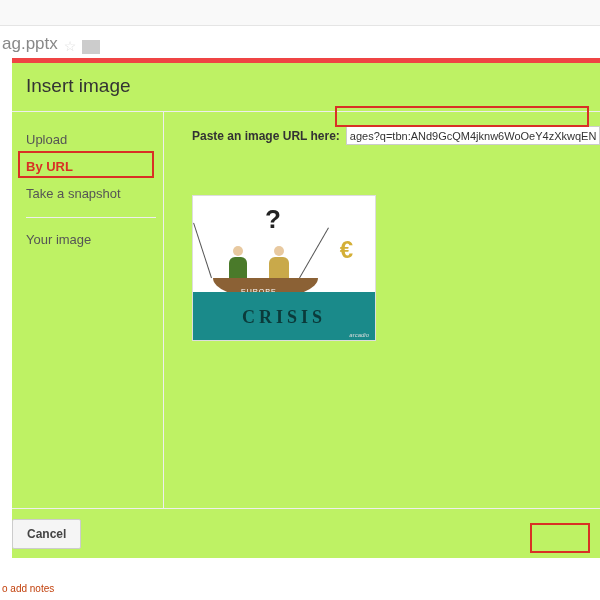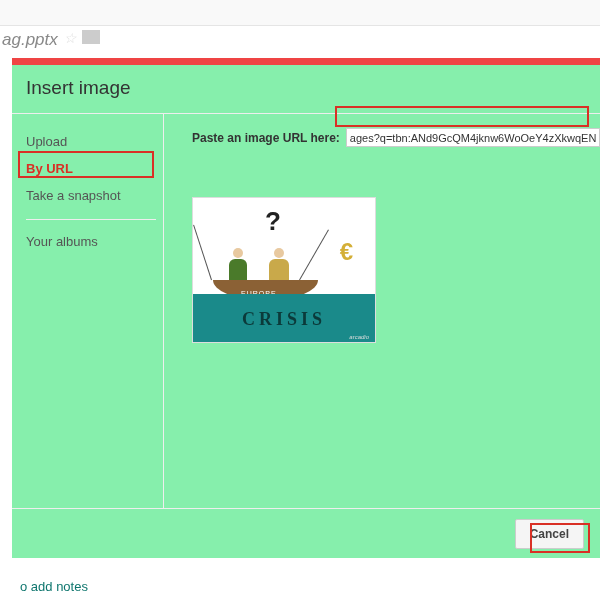--- a/index.html
+++ b/index.html
@@ -1,27 +1,27 @@
 <!DOCTYPE html>
 <html><head>
   <meta charset="utf-8">
   <style>
     * { margin: 0; padding: 0; box-sizing: border-box; }
     body { font-family: Arial, sans-serif; background: #fff; width: 600px; height: 600px; overflow: hidden; position: relative; }
     
     .top-bar { height: 26px; background: #f9f9f9; border-bottom: 1px solid #e5e5e5; }
     
-    .file-bar { height: 28px; padding: 4px 0 0 2px; display: flex; align-items: flex-start; gap: 6px; font-style: italic; }
+    .file-bar { height: 28px; padding: 4px 0 0 2px; display: flex; align-items: flex-end; gap: 6px; }
     .file-name { font-size: 17px; color: #888; }
     .star-icon { color: #ddd; font-size: 14px; }
     .folder-icon { width: 18px; height: 14px; background: #ccc; display: inline-block; }
     
     .dialog {
       position: absolute; top: 58px; left: 12px; right: 0;
-      background: #86efac; border-top: 7px solid #ef4444;
+      background: #bef264; border-top: 5px solid #ef4444;
       height: 500px; display: flex; flex-direction: column;
     }
     .dialog-title { font-size: 19px; color: #333; padding: 12px 14px 14px; }
     .dialog-body { display: flex; flex: 1; border-top: 1px solid #eee; overflow: hidden; }
     
     .sidebar { width: 152px; padding: 14px 8px 0 14px; border-right: 1px solid #eee; }
     .sidebar-item { font-size: 13px; color: #555; padding: 6px 0; cursor: pointer; }
     .sidebar-item.active { color: #d93025; font-weight: bold; }
     .sidebar-divider { border-top: 1px solid #eee; margin: 10px 0 8px; width: 130px; }
     
@@ -49,48 +49,48 @@
     .man2::before { content:''; position:absolute; top:-11px; left:5px; width:10px; height:10px; background:#e8c9a0; border-radius:50%; }
     .rod1 { position: absolute; left: 18px; bottom: 62px; width: 1px; height: 58px; background: #555; transform: rotate(-18deg); transform-origin: bottom; }
     .rod2 { position: absolute; left: 106px; bottom: 62px; width: 1px; height: 58px; background: #555; transform: rotate(30deg); transform-origin: bottom; }
     .euro { position: absolute; right: 22px; top: 40px; font-size: 24px; color: #d4af37; font-weight: bold; }
     .qmark { position: absolute; left: 72px; top: 8px; font-size: 26px; font-weight: bold; color: #222; }
     .crisis { position: absolute; bottom: 12px; left: 0; right: 0; text-align: center; font-size: 18px; font-weight: bold; color: #0b3a3a; letter-spacing: 4px; font-family: serif; }
     .credit { position:absolute; right:6px; bottom:2px; font-size:6px; color:#ddd; font-style:italic;}
     
     .dialog-footer {
       border-top: 1px solid #eee; height: 50px; display: flex;
-      justify-content: flex-end; align-items: center; gap: 10px; padding-right: 16px;
+      align-items: center; gap: 10px; padding-right: 16px;
     }
     .btn { font-size: 12px; font-weight: bold; padding: 7px 14px; border-radius: 2px; cursor: pointer; }
     .btn-cancel { background: #f5f5f5; border: 1px solid #ccc; color: #444; }
     .btn-select { background: #4285f4; border: 1px solid #3367d6; color: #fff; }
     
-    .notes { position: absolute; bottom: 6px; left: 20px; font-size: 13px; color: #0f766e; }
+    .notes { position: absolute; bottom: 6px; left: 2px; font-size: 10px; color: #c2410c; }
   </style>
 </head>
 <body>
 
 <div class="top-bar"></div>
 
 <div class="file-bar">
   <span class="file-name">ag.pptx</span>
   <span class="star-icon">☆</span>
   <span class="folder-icon"></span>
 </div>
 
 <div class="dialog">
   <div class="dialog-title">Insert image</div>
   <div class="dialog-body">
     <div class="sidebar">
       <div class="sidebar-item">Upload</div>
       <div class="sidebar-item active">By URL</div>
       <div class="sidebar-item">Take a snapshot</div>
       <div class="sidebar-divider"></div>
-      <div class="sidebar-item">Your albums</div>
+      <div class="sidebar-item">Your image</div>
     </div>
     <div class="main-area">
       <div class="url-row">
         <span class="url-label">Paste an image URL here:</span>
         <input class="url-input" value="ages?q=tbn:ANd9GcQM4jknw6WoOeY4zXkwqENdjN2J" style="">
       </div>
       <div class="preview">
         <div class="preview-img">
           <div class="rod1"></div>
           <div class="rod2"></div>

